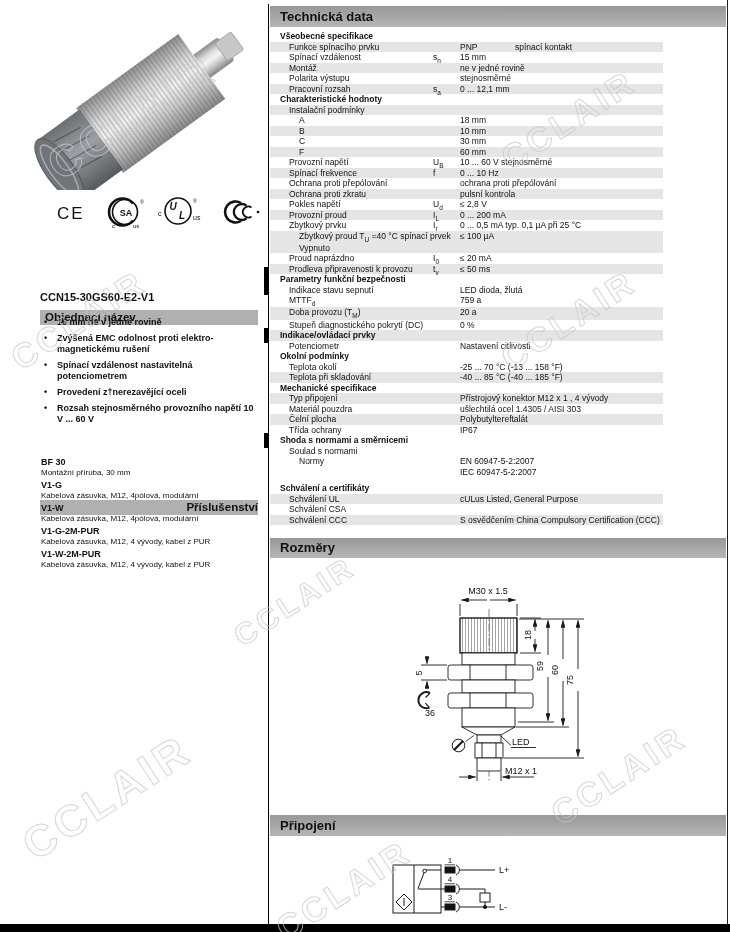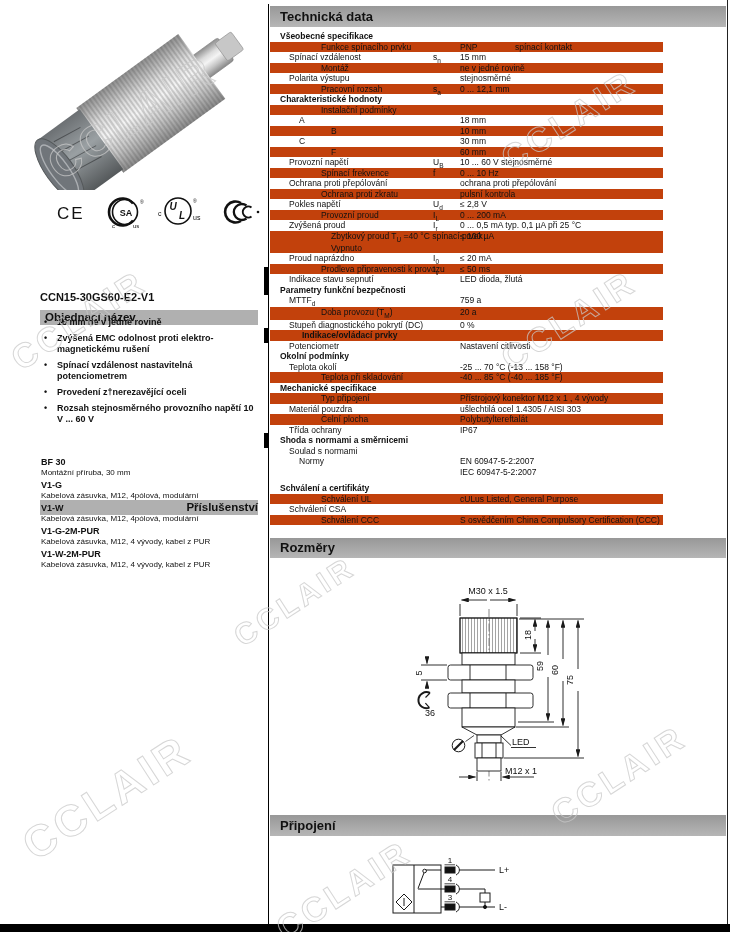--- a/index.html
+++ b/index.html
@@ -14,21 +14,21 @@
   
   .bigbar{left:270px;width:456px;height:21px;line-height:21px;box-sizing:border-box;
           padding-left:10px;font-weight:bold;font-size:13px;
           background:linear-gradient(180deg,#989898,#b6b6b6);}
   .smallbar{left:40px;width:218px;height:15px;line-height:15px;box-sizing:border-box;
             padding-left:5px;font-weight:bold;font-size:11.5px;background:#b0b0b0;margin-top:40px;}
   
   #tech-rows{left:270px;top:31px;width:393px;}
   .trow{position:relative;min-height:10.5px;line-height:10.5px;font-size:8.5px;}
   .trow.dbl{min-height:21px;}
-  .trow.shade{background:#c2410c;padding-left:32px;}
+  .trow.shade{background:#e5e5e5;}
   .thead{font-weight:bold;padding-left:10px;}
   .lbl{display:block;padding-left:19px;}
   .lbl.ind2{padding-left:29px;}
   .sym{position:absolute;left:163px;top:0;}
   .val{position:absolute;left:190px;top:0;width:262px;}
   .val2{position:absolute;left:245px;top:0;}
   .l2{display:block;}
   sub{font-size:6.5px;line-height:1;}
   .tgap{height:6px;}
   
@@ -215,43 +215,43 @@
         <span class="lbl">Pokles napětí</span>
         <span class="sym">U<sub>d</sub></span>
         <span class="val">≤ 2,8 V</span>
       </div>
       <div class="trow shade">
         <span class="lbl">Provozní proud</span>
         <span class="sym">I<sub>L</sub></span>
         <span class="val">0 ... 200 mA</span>
       </div>
       <div class="trow">
-        <span class="lbl">Zvýšená proud</span>
+        <span class="lbl">Zbytkový prvku</span>
         <span class="sym">I<sub>r</sub></span>
         <span class="val">0 ... 0,5 mA typ. 0,1 µA při 25 °C</span>
       </div>
       <div class="trow shade dbl">
         <span class="lbl ind2">Zbytkový proud T<sub>U</sub> =40 °C spínací prvek<span class="l2">Vypnuto</span></span>
         <span class="val">≤ 100 µA</span>
       </div>
       <div class="trow">
         <span class="lbl">Proud naprázdno</span>
         <span class="sym">I<sub>0</sub></span>
         <span class="val">≤ 20 mA</span>
       </div>
       <div class="trow shade">
         <span class="lbl">Prodleva připravenosti k provozu</span>
         <span class="sym">t<sub>v</sub></span>
         <span class="val">≤ 50 ms</span>
       </div>
+      <div class="trow thead">Parametry funkční bezpečnosti</div>
       <div class="trow">
         <span class="lbl">Indikace stavu sepnutí</span>
         <span class="val">LED dioda, žlutá</span>
       </div>
-      <div class="trow thead">Parametry funkční bezpečnosti</div>
       <div class="trow">
         <span class="lbl">MTTF<sub>d</sub></span>
         <span class="val">759 a</span>
       </div>
       <div class="trow shade">
         <span class="lbl">Doba provozu (T<sub>M</sub>)</span>
         <span class="val">20 a</span>
       </div>
       <div class="trow">
         <span class="lbl">Stupeň diagnostického pokrytí (DC)</span>

